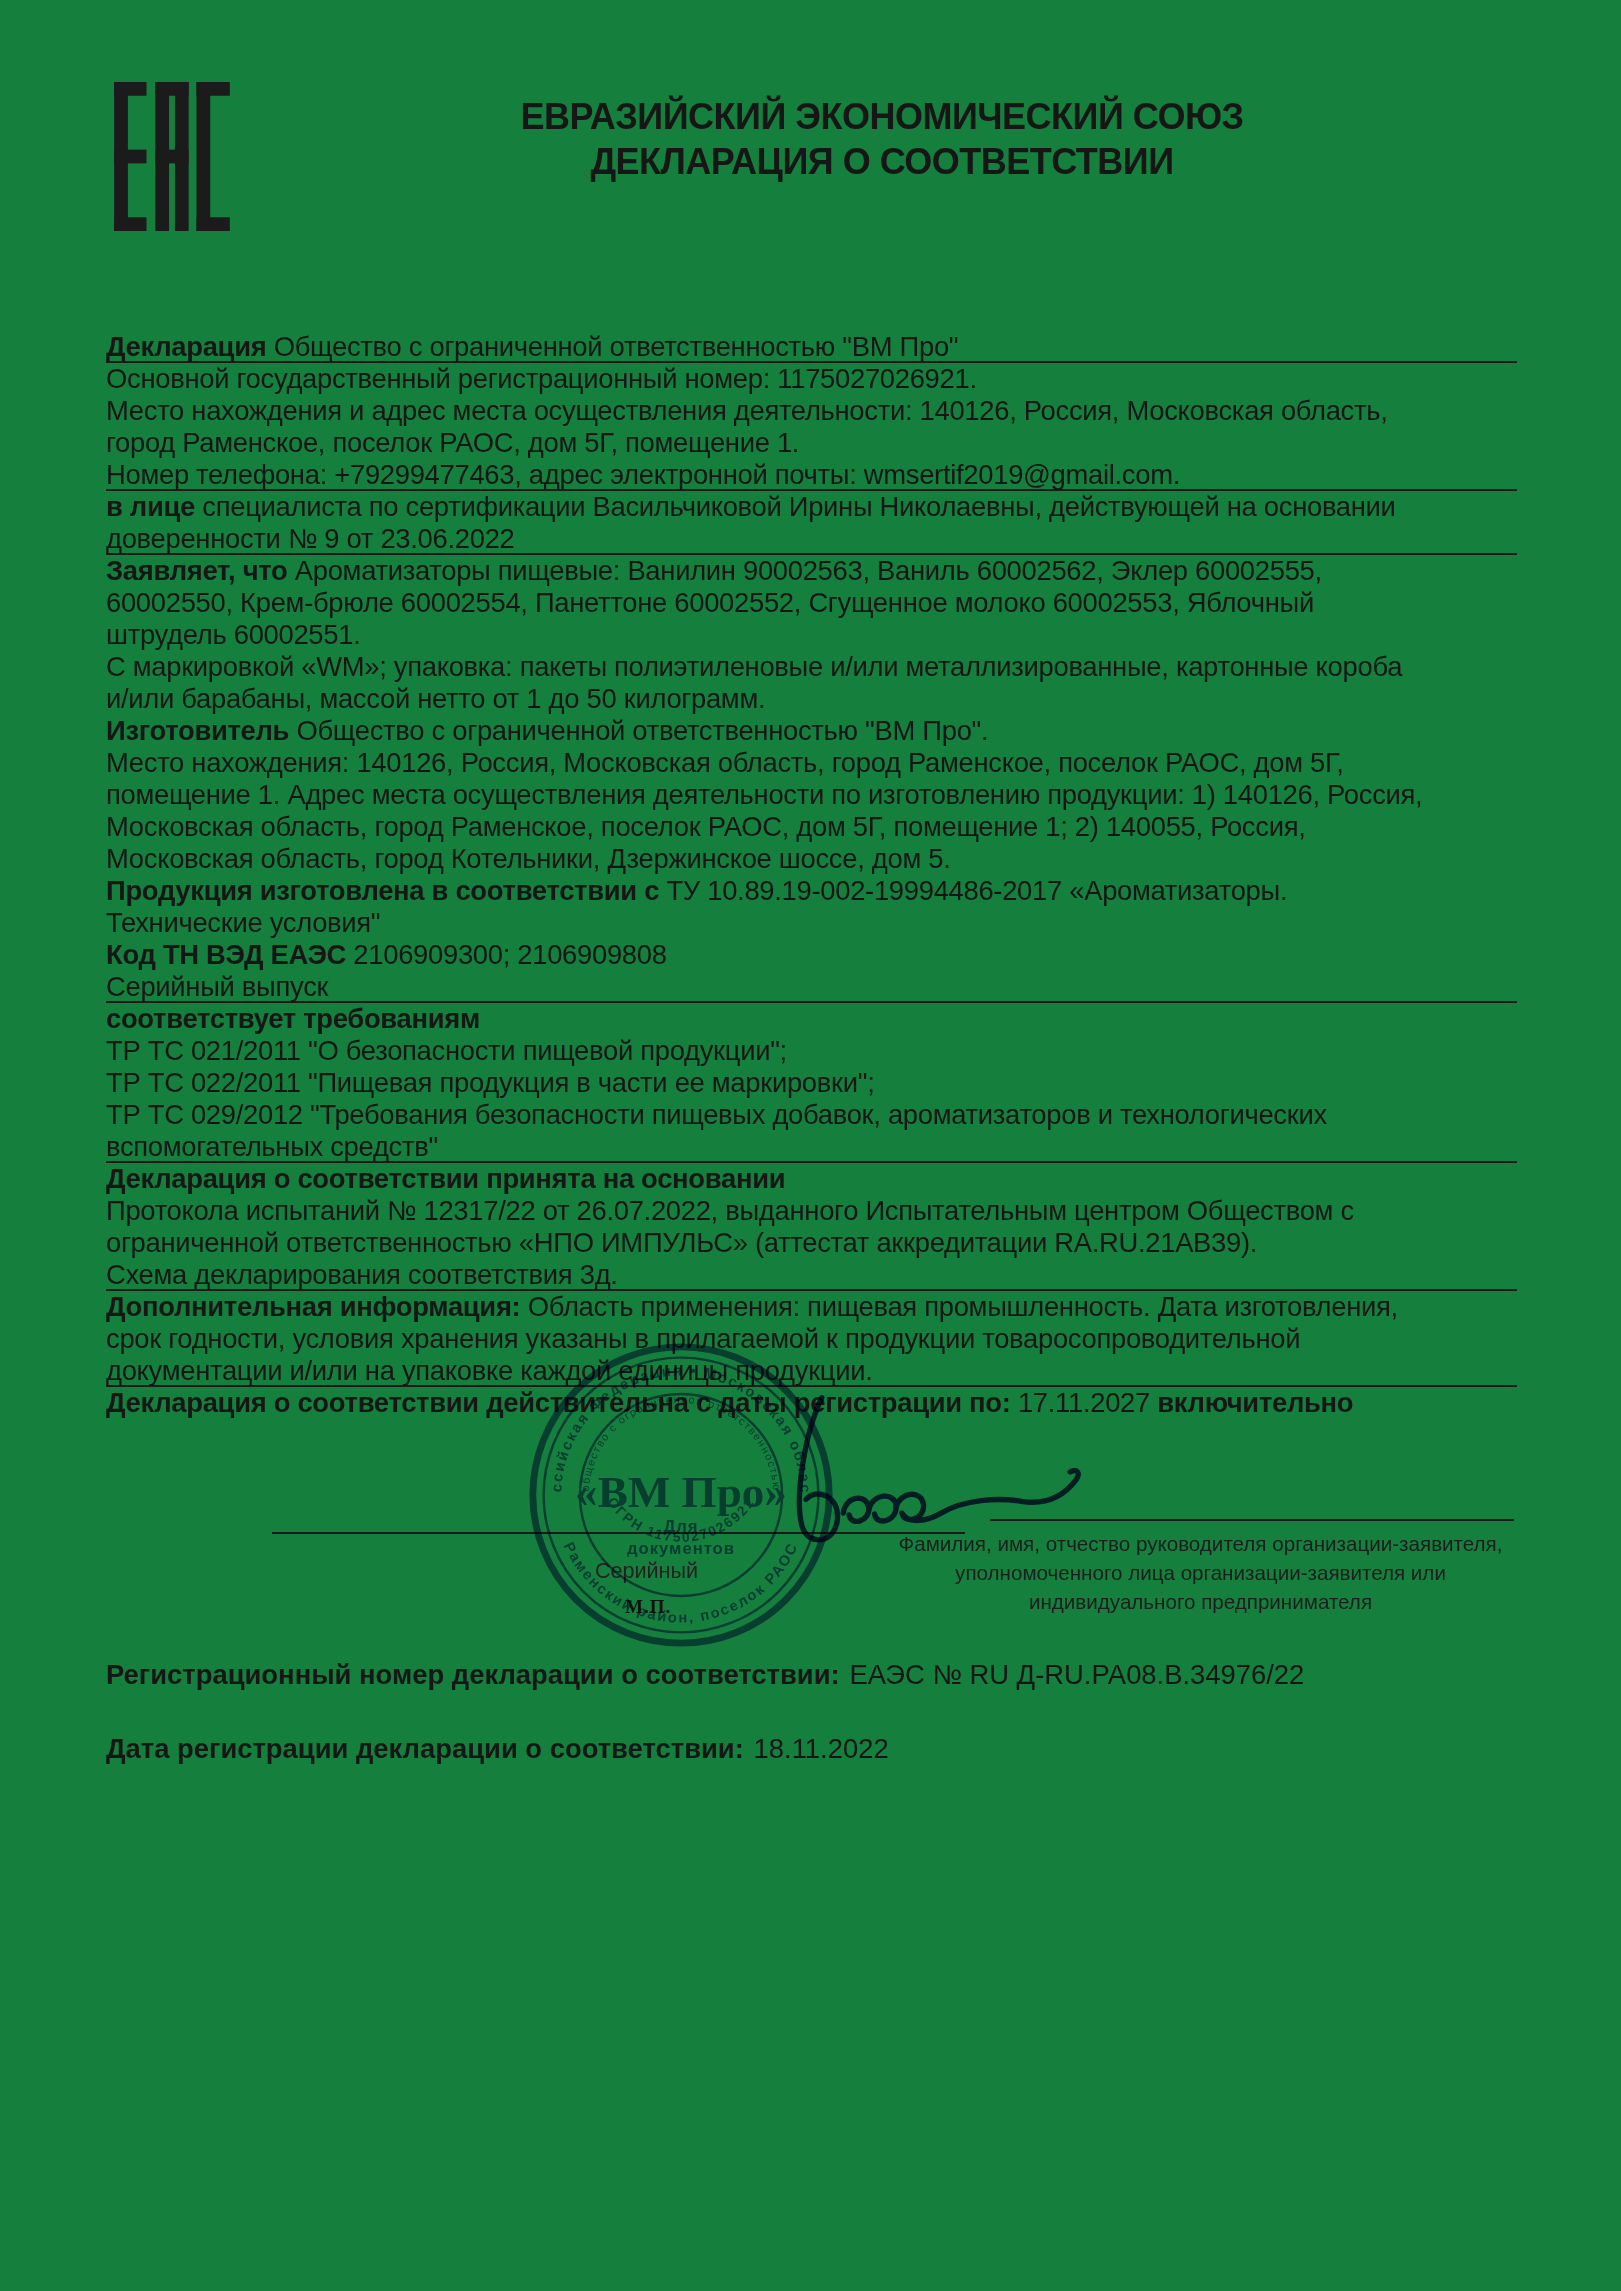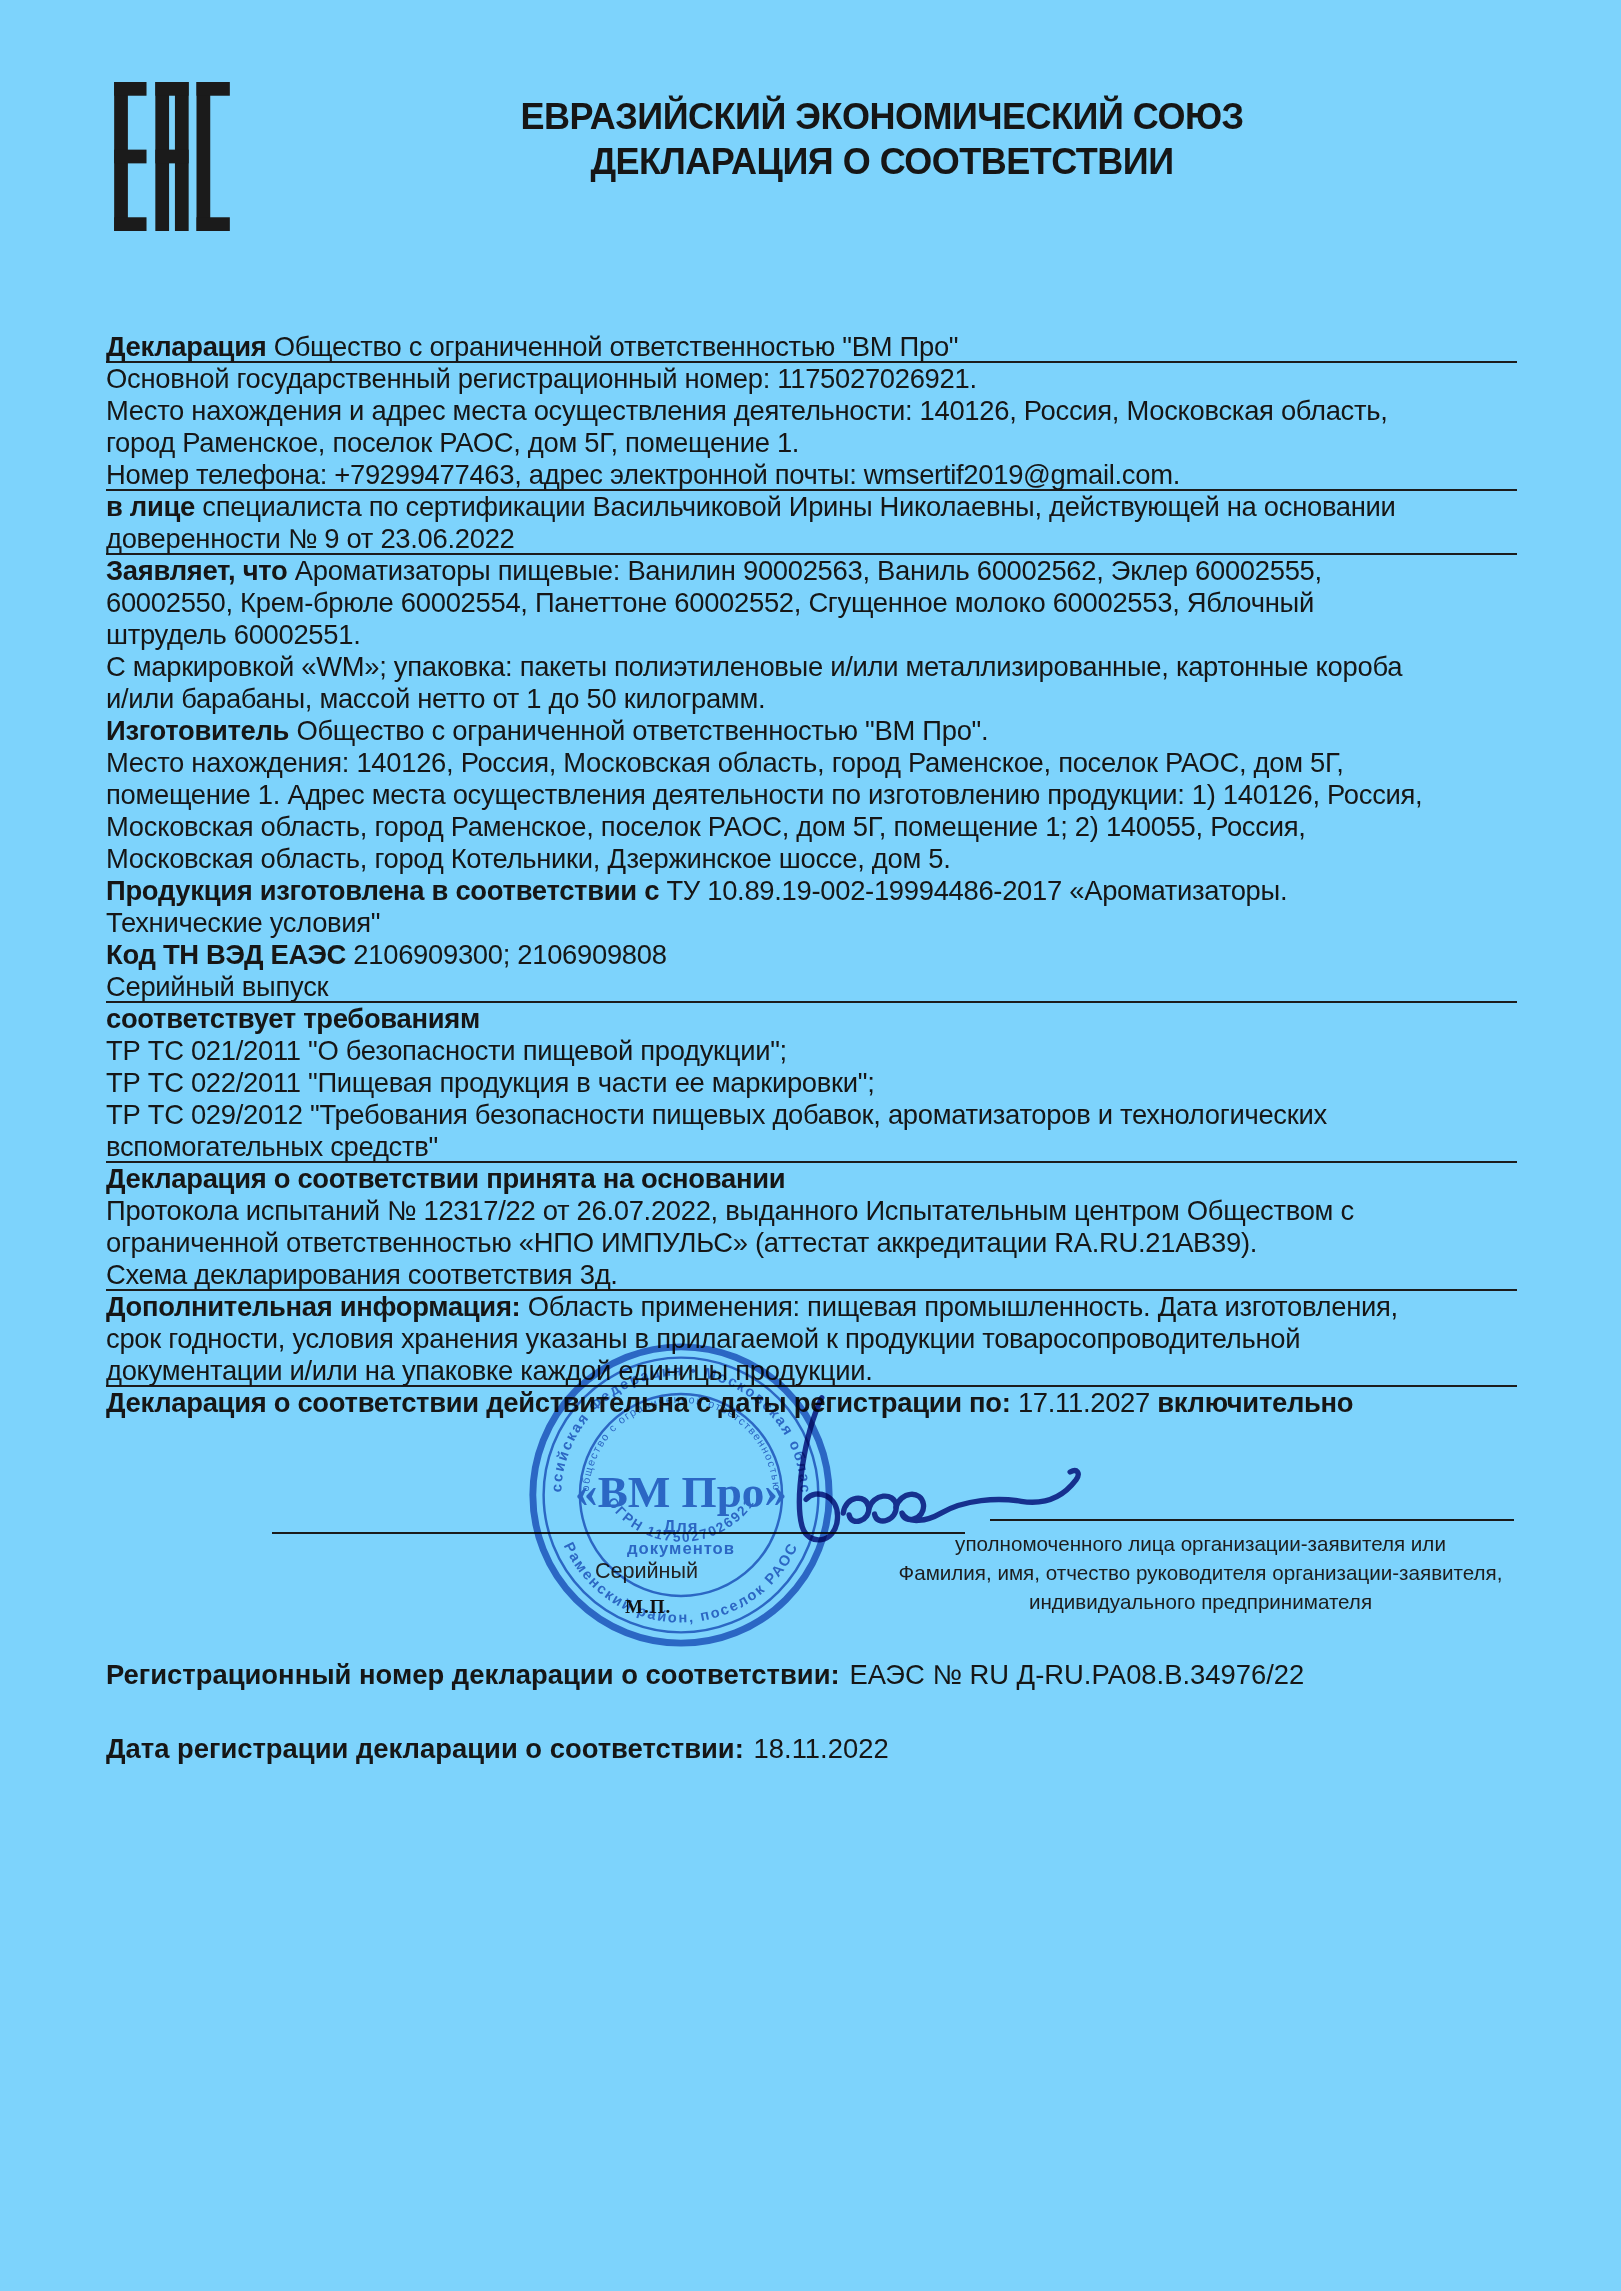--- a/index.html
+++ b/index.html
@@ -1,20 +1,20 @@
 <!DOCTYPE html>
 <html><head>
 <meta charset="utf-8">
 <style>
   html,body{margin:0;padding:0;background:#e8e8e6;}
   .page{
     position:relative;
     width:1621px;height:2292px;
     margin:0 auto;
-    background:#7dd3fc;
+    background:#15803d;
     font-family:"Liberation Sans",sans-serif;
     color:#1a1a1a;
     overflow:hidden;
   }
   
   .eac-logo{position:absolute;left:114px;top:82px;width:116px;height:149px;}
   
   .doc-title{
     position:absolute;left:392px;top:94px;width:980px;
     text-align:center;font-weight:bold;font-size:36px;line-height:45px;
@@ -169,22 +169,22 @@
       <path d="M 154,126 C 158,110 180,108 182,123 C 184,139 162,144 160,132 C 166,144 186,140 200,132 C 224,118 258,116 282,120 C 308,124 326,114 338,98 C 343,91 339,86 332,90"></path>
     </g>
   </svg>
 
   <div class="sig-line left"></div>
   <div class="sig-caption-left">Серийный</div>
   <div class="seal-caption">М.П.</div>
 
   <div class="sig-line right"></div>
   <div class="right-captions" id="right-captions">
+      <div>Фамилия, имя, отчество руководителя организации-заявителя,</div>
       <div>уполномоченного лица организации-заявителя или</div>
-      <div>Фамилия, имя, отчество руководителя организации-заявителя,</div>
       <div>индивидуального предпринимателя</div>
     </div>
 
   <div class="reg-row number">
     <span class="b">Регистрационный номер декларации о соответствии:</span><span class="val">ЕАЭС № RU Д-RU.РА08.В.34976/22</span>
   </div>
   <div class="reg-row date">
     <span class="b">Дата регистрации декларации о соответствии:</span><span class="val">18.11.2022</span>
   </div>
 

